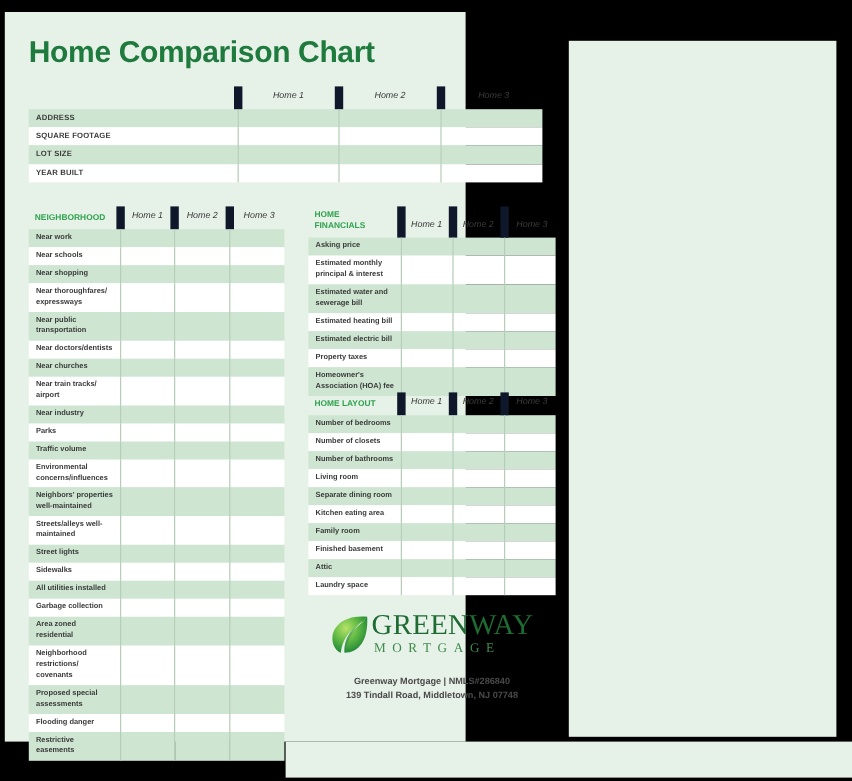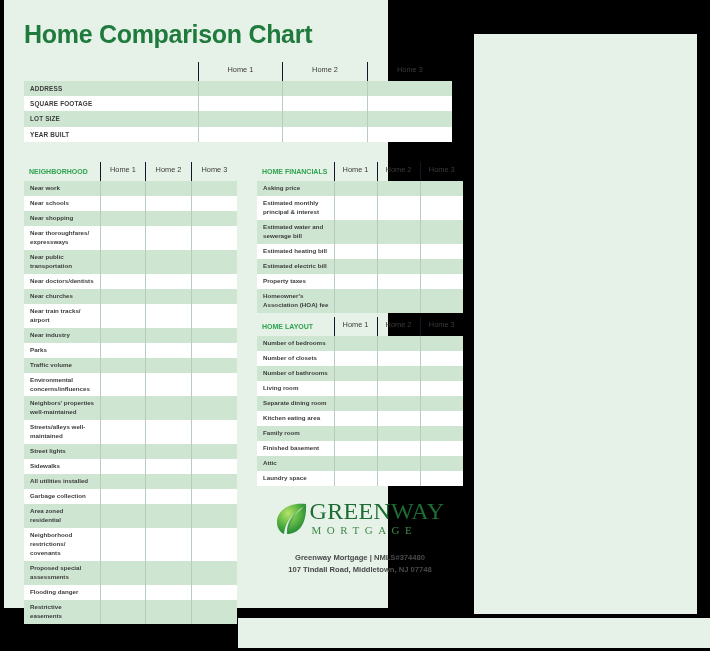--- a/index.html
+++ b/index.html
@@ -10,21 +10,21 @@
     font-family: "Liberation Sans", sans-serif;
     overflow: hidden;
   }
   #stage { position: relative; width: 710px; height: 651px; background: #000; }
 
   
   .page {
     position: absolute;
     background: #e6f1e7;
   }
-  #page-left  { left: 4px;   top: 0;   width: 384px; height: 608px; }
+  #page-left  { left: 4px;   top: 10px;   width: 384px; height: 608px; }
   #page-right { left: 474px; top: 34px;  width: 223px; height: 580px; }
   #page-third { left: 238px; top: 618px; width: 472px; height: 30px; }
 
   
   .headline {
     position: absolute;
     left: 20px; top: 20px;
     font-size: 25px;
     font-weight: bold;
     color: #1f7a3d;
@@ -65,21 +65,21 @@
     background: transparent;
     vertical-align: bottom;
     padding-bottom: 5px;
     line-height: 1.3;
     text-transform: uppercase;
   }
   table.ct tbody tr:nth-child(odd)  td { background: #cee6d1; }
   table.ct tbody tr:nth-child(even) td { background: #ffffff; }
   table.ct tbody td.lbl { padding-left: 6px; }
   table.ct tbody td.val { border-left: 1px solid #b7cdb9; }
-  table.ct thead th.divcol { border-left: 1px solid #0f172a; }
+  table.ct thead th.divcol { border-left: 7px solid #0f172a; font-style: italic; }
 
   
   #tbl-top { position: absolute; left: 20px; top: 62px; width: 428px; }
   #tbl-top col.c0 { width: 174px; }
   #tbl-top col.cx { width: 84.6px; }
   #tbl-top td { font-size: 6.4px; letter-spacing: .15px; }
   #tbl-top tbody td { height: 13px; }
 
   
   #tbl-neigh { position: absolute; left: 20px; top: 162px; width: 213px; }
@@ -512,22 +512,22 @@
           </svg>
         </div>
         <div class="logo-words">
           <div class="logo-greenway">GREENWAY</div>
           <div class="logo-mortgage">MORTGAGE</div>
         </div>
       </div>
     </div>
 
     <div id="footer-lines">
-      <div>Greenway Mortgage | NMLS#374480</div>
-      <div>107 Tindall Road, Middletown, NJ 07748</div>
+      <div>Greenway Mortgage | NMLS#286840</div>
+      <div>139 Tindall Road, Middletown, NJ 07748</div>
     </div>
   </div>
 
   <div class="page" id="page-right">
 
     
 
     
   </div>
 

